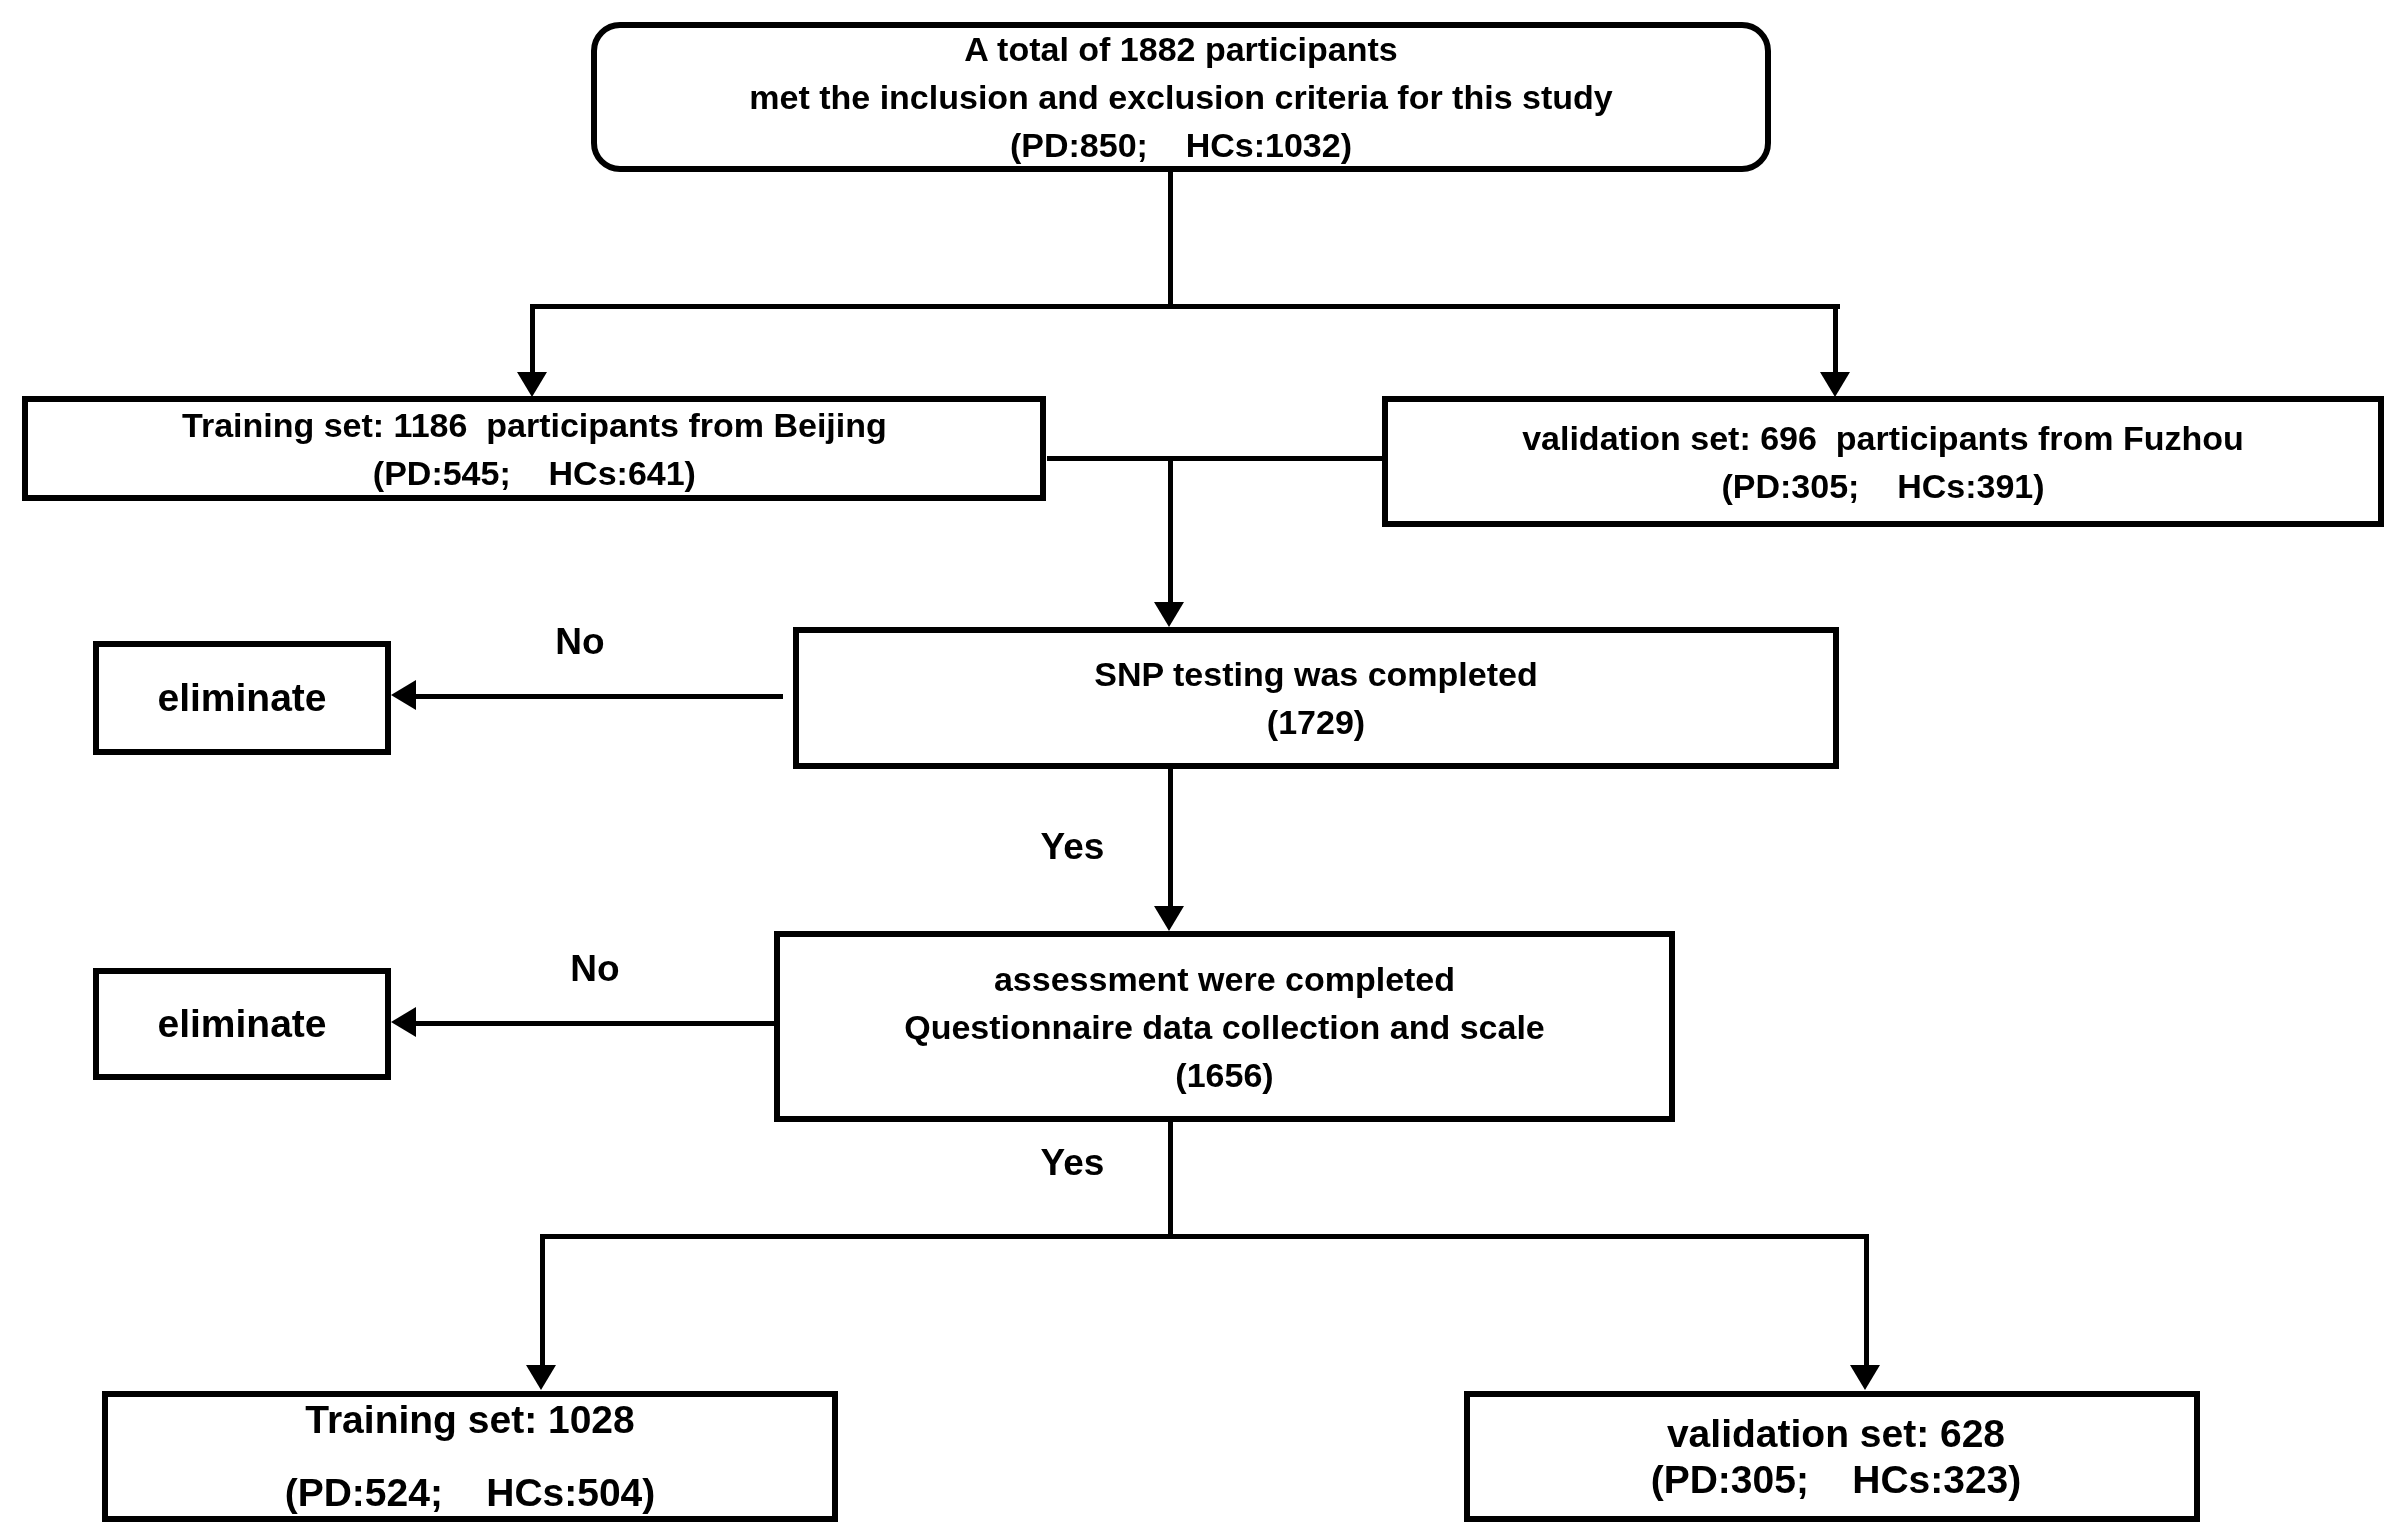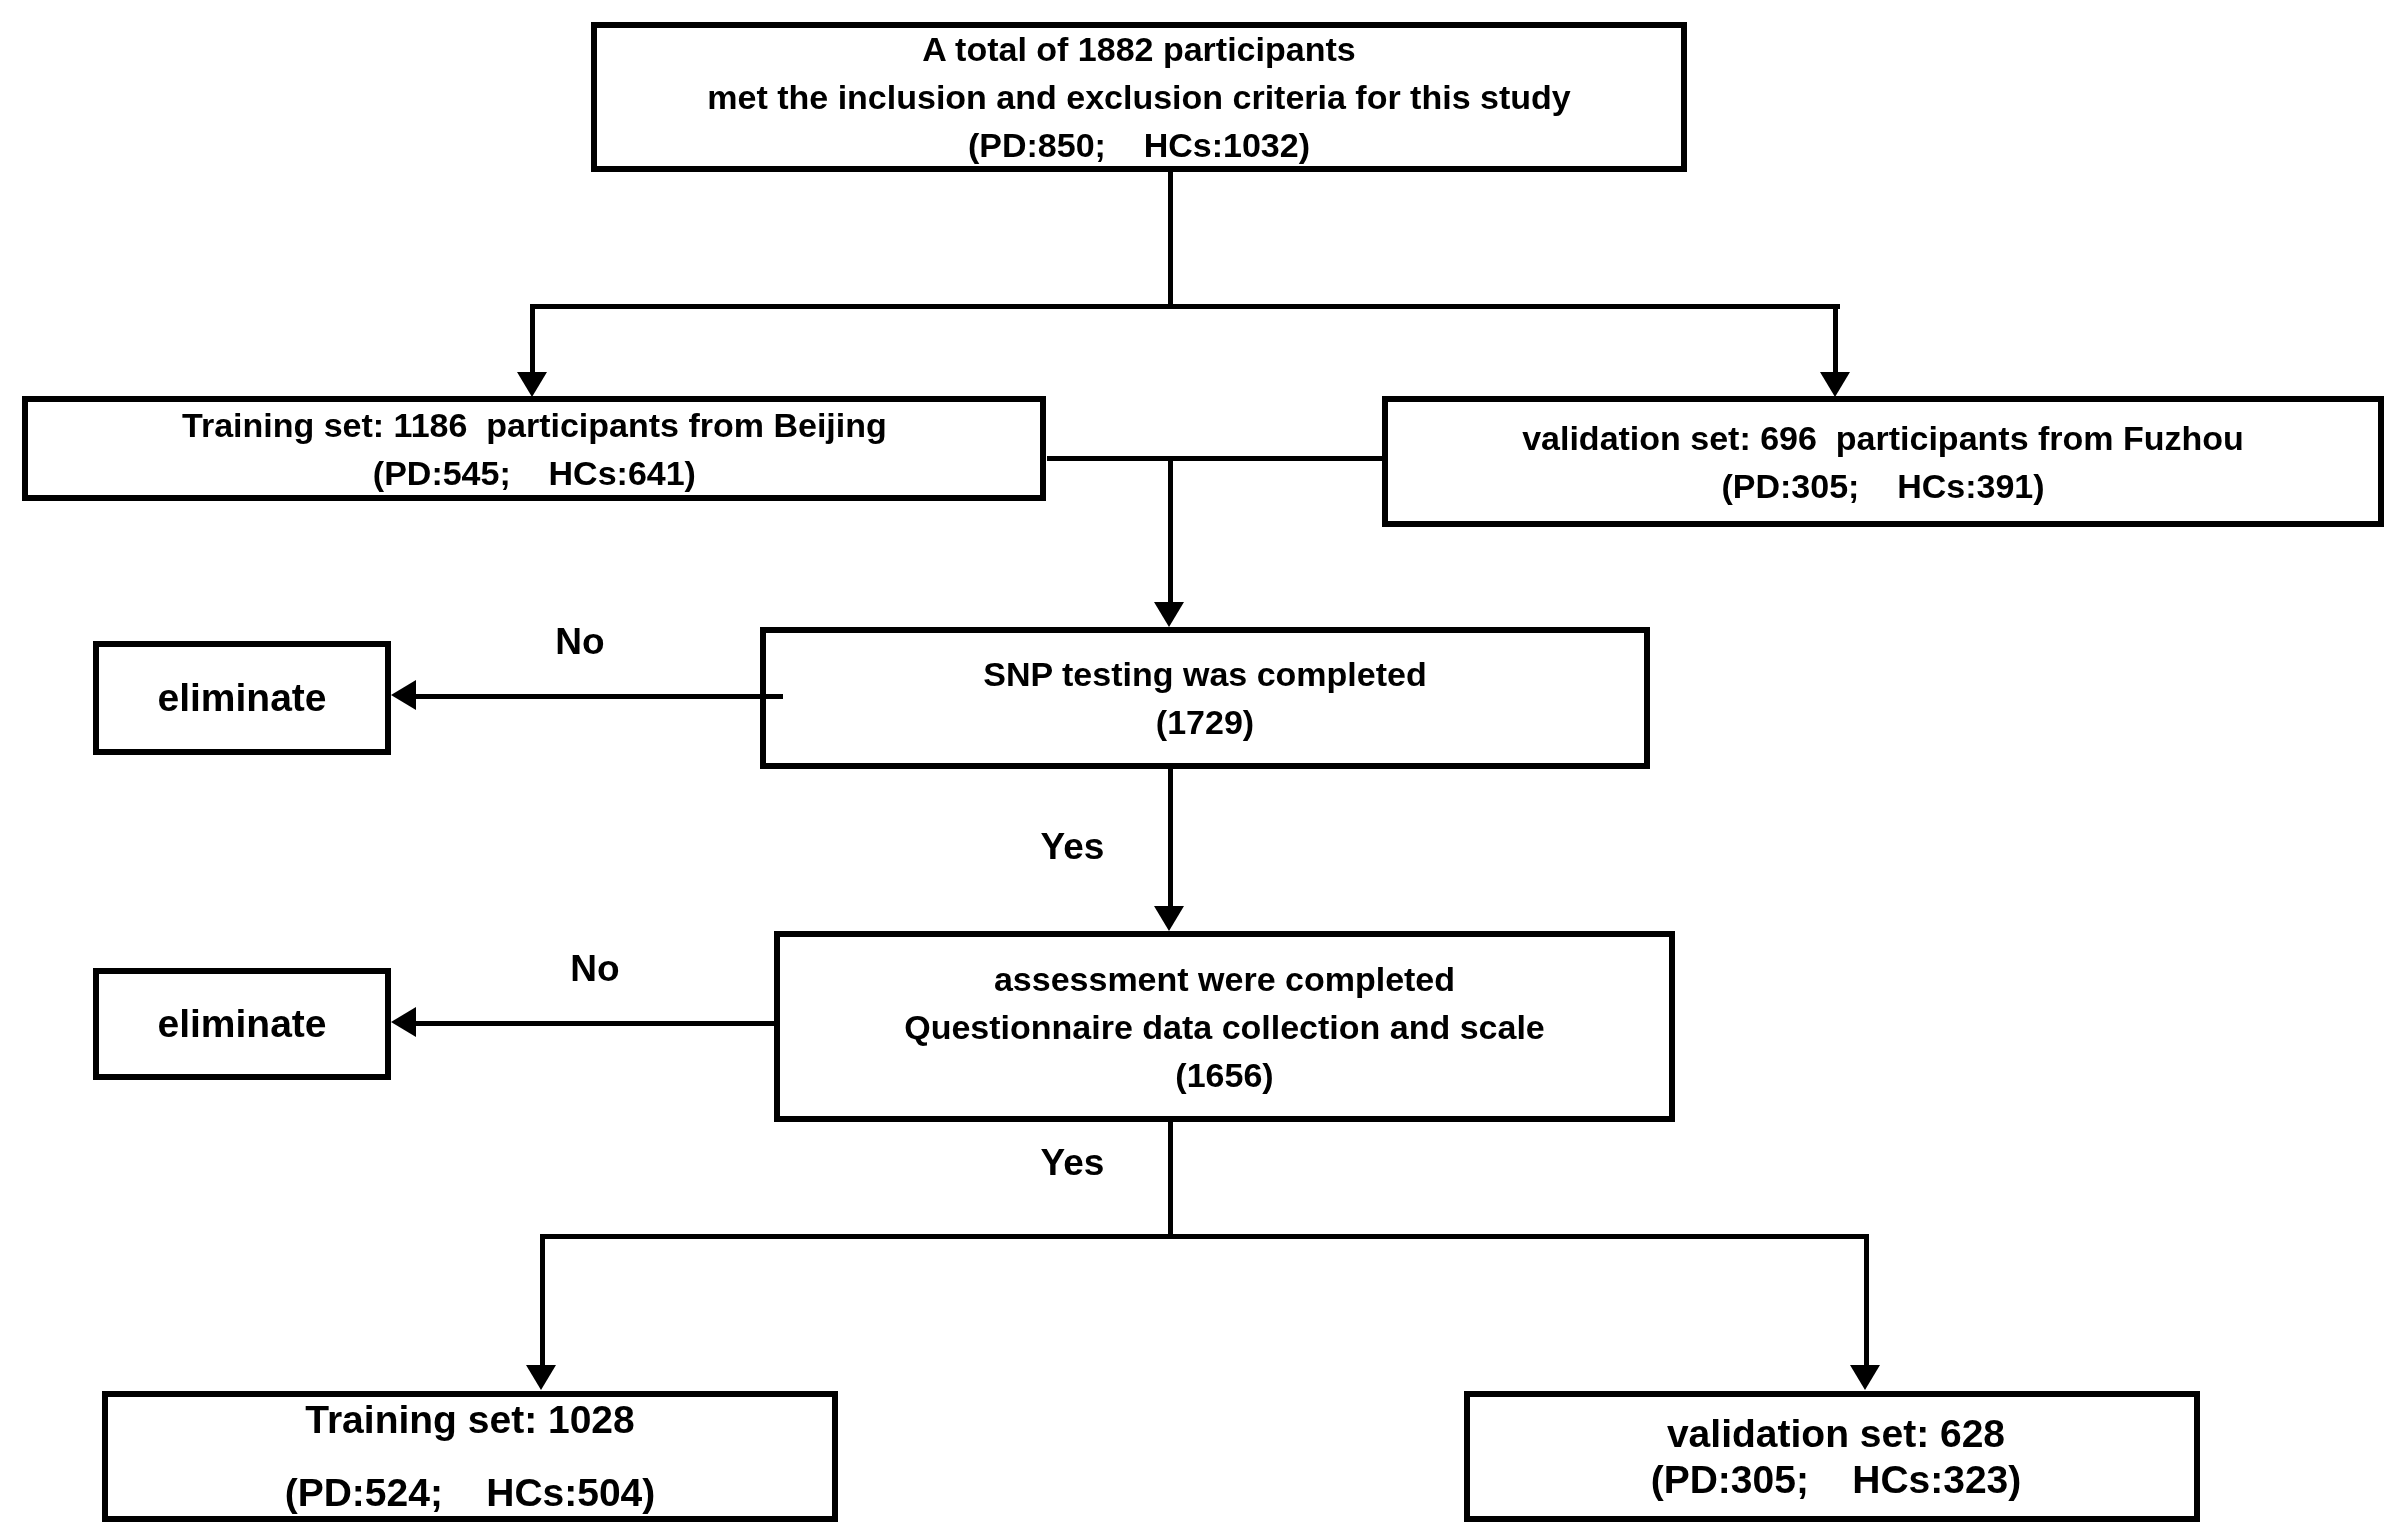--- a/index.html
+++ b/index.html
@@ -48,37 +48,37 @@
     line-height: 42px;
   }
   .ta-c { text-align: center; }
   .ta-r { text-align: center; }
 </style>
 </head>
 <body>
 
 <div class="canvas">
 
-  <div class="box fs-main" style="left:591px; top:22.4px; width:1096px; height:150px;">
+  <div class="box fs-main" style="left:591px; top:22.4px; width:1180px; height:150px;border-radius:29px;">
     <span class="ln">A total of 1882 participants</span>
     <span class="ln">met the inclusion and exclusion criteria for this study</span>
     <span class="ln">(PD:850;    HCs:1032)</span>
   </div>
 
   <div class="box fs-main" style="left:22.4px; top:396px; width:1024px; height:105px;">
     <span class="ln">Training set: 1186  participants from Beijing</span>
     <span class="ln">(PD:545;    HCs:641)</span>
   </div>
 
   <div class="box fs-main" style="left:1382px; top:396px; width:1002px; height:131px;">
     <span class="ln">validation set: 696  participants from Fuzhou</span>
     <span class="ln">(PD:305;    HCs:391)</span>
   </div>
 
-  <div class="box fs-main" style="left:760px; top:627px; width:890px; height:142px;">
+  <div class="box fs-main" style="left:793px; top:627px; width:1046px; height:142px;">
     <span class="ln">SNP testing was completed</span>
     <span class="ln">(1729)</span>
   </div>
 
   <div class="box fs-small thin" style="left:93px; top:641px; width:298px; height:114px;">
     <span class="ln">eliminate</span>
   </div>
 
   <div class="box fs-main" style="left:774px; top:931px; width:901px; height:191px;">
     <span class="ln">assessment were completed</span>

